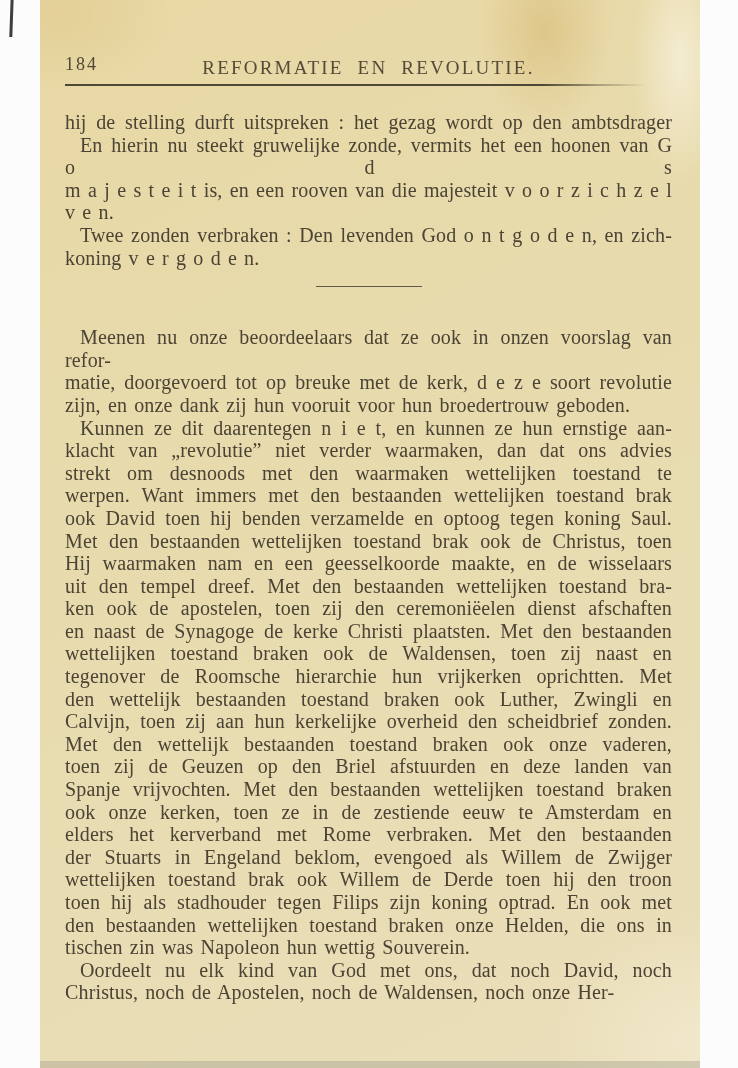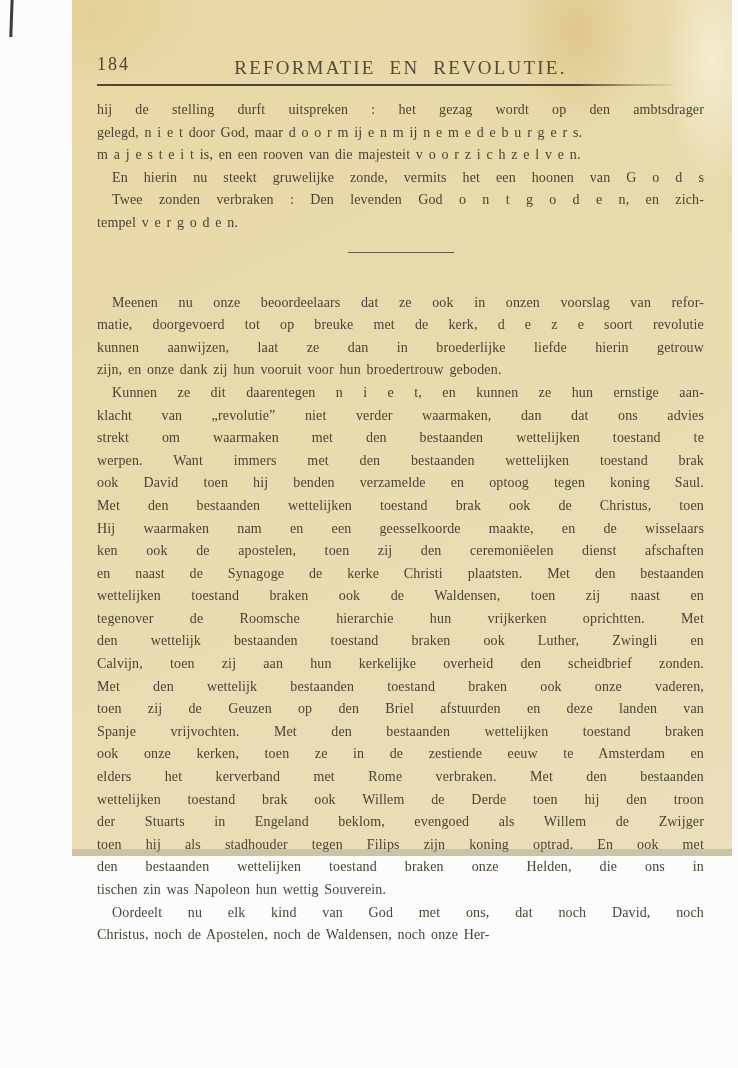--- a/index.html
+++ b/index.html
@@ -19,28 +19,27 @@
     position: absolute;
     left: 10px; top: -3px;
     width: 2.5px; height: 40px;
     background: #3f3e3a;
     transform: rotate(2deg);
   }
 
   .paper {
     position: absolute;
     left: 40px; top: 0;
-    width: 660px; height: 856px;
+    width: 660px; height: 1068px;
     background:
       radial-gradient(95px 140px at 505px 30px, rgba(198,150,58,0.28), rgba(198,150,58,0) 70%),
       radial-gradient(70px 180px at 640px 60px, rgba(255,252,242,0.55), rgba(255,252,242,0) 70%),
       radial-gradient(160px 110px at 20px 15px, rgba(203,164,80,0.16), rgba(203,164,80,0) 70%),
       radial-gradient(200px 160px at 660px 1040px, rgba(248,242,220,0.5), rgba(248,242,220,0) 75%),
       linear-gradient(155deg, #e8d8a4 0%, #e7dbae 45%, #e9ddb6 80%, #eadfbb 100%);
-    margin-left: 32px;
   }
   
   .paper::after {
     content: "";
     position: absolute;
     left: 0; right: 0; bottom: 0;
     height: 7px;
     background: rgba(150, 146, 132, 0.35);
   }
 
@@ -70,23 +69,23 @@
     position: absolute;
     top: 84px; left: 25px;
     width: 582px; height: 2px;
     background: linear-gradient(to right,
       rgba(62,56,42,0.9) 0%, rgba(62,56,42,0.9) 82%,
       rgba(62,56,42,0.35) 92%, rgba(62,56,42,0) 100%);
   }
 
   .body-text {
     position: absolute;
-    top: 99px; left: 25px;
+    top: 111px; left: 25px;
     width: 607px;
-    font-size: 14px;
+    font-size: 20px;
     line-height: 22.6px;
     color: #4b4334;
     letter-spacing: 0.15px;
     word-spacing: 2px;
   }
 
   .para { margin: 0; }
   .line {
     text-align: justify;
     text-align-last: justify;
@@ -114,60 +113,59 @@
       <span class="pagenum">184</span>
       <span class="running-title">REFORMATIE  EN  REVOLUTIE.</span>
     </div>
 
     <div class="header-rule"></div>
 
     <div class="body-text">
       <div>
           <div class="para">
             <div class="line first">hij de stelling durft uitspreken : het gezag wordt op den ambtsdrager</div>
-            <div class="line last">gelegd, n i e t door God, maar d o o r m ij e n m ij n e m e d e b u r g e r s.</div>
           </div>
           <div class="para indent">
+            <div class="line first">En hierin nu steekt gruwelijke zonde, vermits het een hoonen van G o d s</div>
             <div class="line last">m a j e s t e i t is, en een rooven van die majesteit v o o r z i c h z e l v e n.</div>
-            <div class="line first">En hierin nu steekt gruwelijke zonde, vermits het een hoonen van G o d s</div>
           </div>
           <div class="para indent">
             <div class="line first">Twee zonden verbraken : Den levenden God o n t g o d e n, en zich-</div>
-            <div class="line last">tempel v e r g o d e n.</div>
+            <div class="line last">koning v e r g o d e n.</div>
           </div>
         </div>
       <div class="section-separator"></div>
       <div>
           <div class="para indent">
             <div class="line first">Meenen nu onze beoordeelaars dat ze ook in onzen voorslag van refor-</div>
             <div class="line">matie, doorgevoerd tot op breuke met de kerk, d e z e soort revolutie</div>
-            <div class="line">kunnen aanwijzen, laat ze dan in broederlijke liefde hierin getrouw</div>
             <div class="line last">zijn, en onze dank zij hun vooruit voor hun broedertrouw geboden.</div>
           </div>
           <div class="para indent">
             <div class="line first">Kunnen ze dit daarentegen n i e t, en kunnen ze hun ernstige aan-</div>
             <div class="line">klacht van „revolutie” niet verder waarmaken, dan dat ons advies</div>
-            <div class="line">strekt om waarmaken met den bestaanden wettelijken toestand te</div>
+            <div class="line">strekt om desnoods met den waarmaken wettelijken toestand te</div>
             <div class="line">werpen. Want immers met den bestaanden wettelijken toestand brak</div>
             <div class="line">ook David toen hij benden verzamelde en optoog tegen koning Saul.</div>
             <div class="line">Met den bestaanden wettelijken toestand brak ook de Christus, toen</div>
             <div class="line">Hij waarmaken nam en een geesselkoorde maakte, en de wisselaars</div>
+            <div class="line">uit den tempel dreef. Met den bestaanden wettelijken toestand bra-</div>
             <div class="line">ken ook de apostelen, toen zij den ceremoniëelen dienst afschaften</div>
             <div class="line">en naast de Synagoge de kerke Christi plaatsten. Met den bestaanden</div>
             <div class="line">wettelijken toestand braken ook de Waldensen, toen zij naast en</div>
             <div class="line">tegenover de Roomsche hierarchie hun vrijkerken oprichtten. Met</div>
             <div class="line">den wettelijk bestaanden toestand braken ook Luther, Zwingli en</div>
             <div class="line">Calvijn, toen zij aan hun kerkelijke overheid den scheidbrief zonden.</div>
             <div class="line">Met den wettelijk bestaanden toestand braken ook onze vaderen,</div>
             <div class="line">toen zij de Geuzen op den Briel afstuurden en deze landen van</div>
             <div class="line">Spanje vrijvochten. Met den bestaanden wettelijken toestand braken</div>
             <div class="line">ook onze kerken, toen ze in de zestiende eeuw te Amsterdam en</div>
             <div class="line">elders het kerverband met Rome verbraken. Met den bestaanden</div>
+            <div class="line">der Stuarts in Engeland beklom, evengoed als Willem de Zwijger</div>
             <div class="line">wettelijken toestand brak ook Willem de Derde toen hij den troon</div>
-            <div class="line">der Stuarts in Engeland beklom, evengoed als Willem de Zwijger</div>
             <div class="line">toen hij als stadhouder tegen Filips zijn koning optrad. En ook met</div>
             <div class="line">den bestaanden wettelijken toestand braken onze Helden, die ons in</div>
             <div class="line last">tischen zin was Napoleon hun wettig Souverein.</div>
           </div>
           <div class="para indent">
             <div class="line first">Oordeelt nu elk kind van God met ons, dat noch David, noch</div>
             <div class="line last">Christus, noch de Apostelen, noch de Waldensen, noch onze Her-</div>
           </div>
         </div>
     </div>

